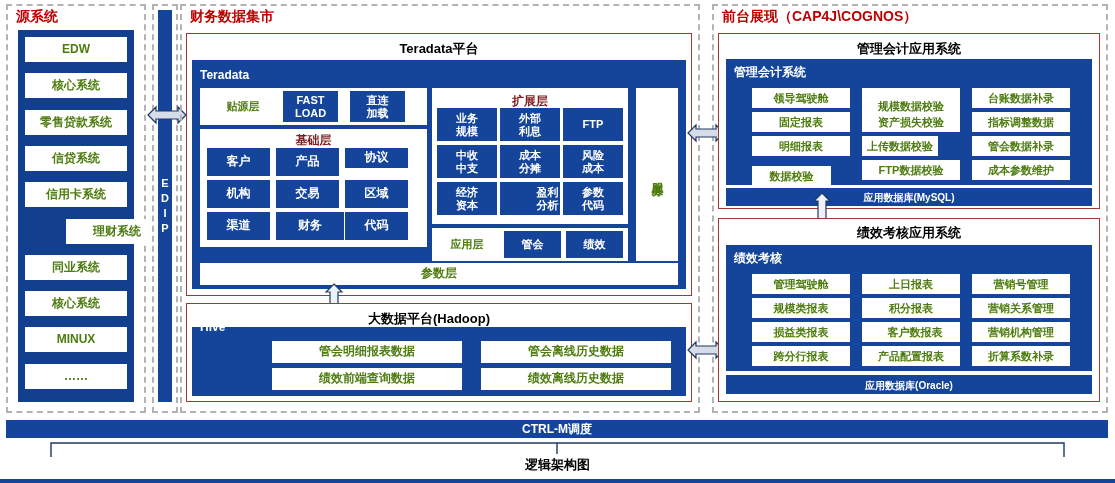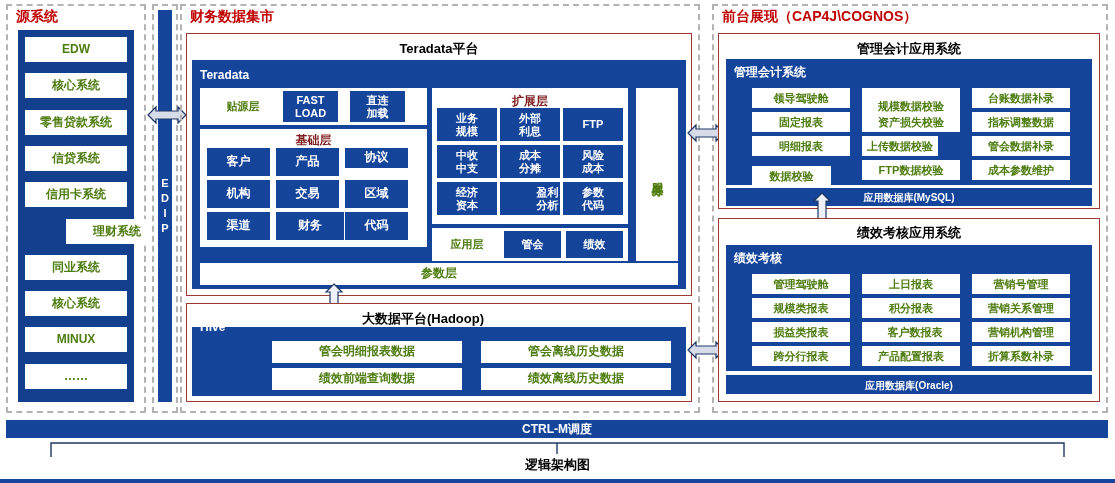--- a/index.html
+++ b/index.html
@@ -176,21 +176,21 @@
   <div class="white-chip vert-text" style="left:636px;top:88px;width:42px;height:173px;font-size:12px;">服务层</div>
 
   <div class="inner-white" style="left:200px;top:263px;width:478px;height:22px;"></div>
   <div class="white-chip" style="left:200px;top:263px;width:478px;height:22px;font-size:12px;">参数层</div>
 
   <svg class="abs" style="left:322px;top:283px;width:24px;height:36px;" viewBox="0 0 24 36">
     <polygon points="12,1 20,9 16,9 16,27 20,27 12,35 4,27 8,27 8,9 4,9" fill="#eef1f7" stroke="#1f3864" stroke-width="1.2"></polygon>
   </svg>
 
   <div class="red-box" style="left:186px;top:303px;width:506px;height:99px;"></div>
-  <div class="section-head" style="left:170px;top:310px;width:506px;">大数据平台(Hadoop)</div>
+  <div class="section-head" style="left:176px;top:310px;width:506px;">大数据平台(Hadoop)</div>
 
   <div class="abs navy" style="left:192px;top:327px;width:494px;height:69px;"></div>
   <div class="panel-label" style="left:200px;top:320px;">Hive</div>
   <div id="hive-chips">
       <div class="white-chip" style="left: 272px; top: 341px; width: 190px; height: 22px; font-size: 12px;">管会明细报表数据</div>
       <div class="white-chip" style="left: 481px; top: 341px; width: 190px; height: 22px; font-size: 12px;">管会离线历史数据</div>
       <div class="white-chip" style="left: 272px; top: 368px; width: 190px; height: 22px; font-size: 12px;">绩效前端查询数据</div>
       <div class="white-chip" style="left: 481px; top: 368px; width: 190px; height: 22px; font-size: 12px;">绩效离线历史数据</div>
     </div>
 

